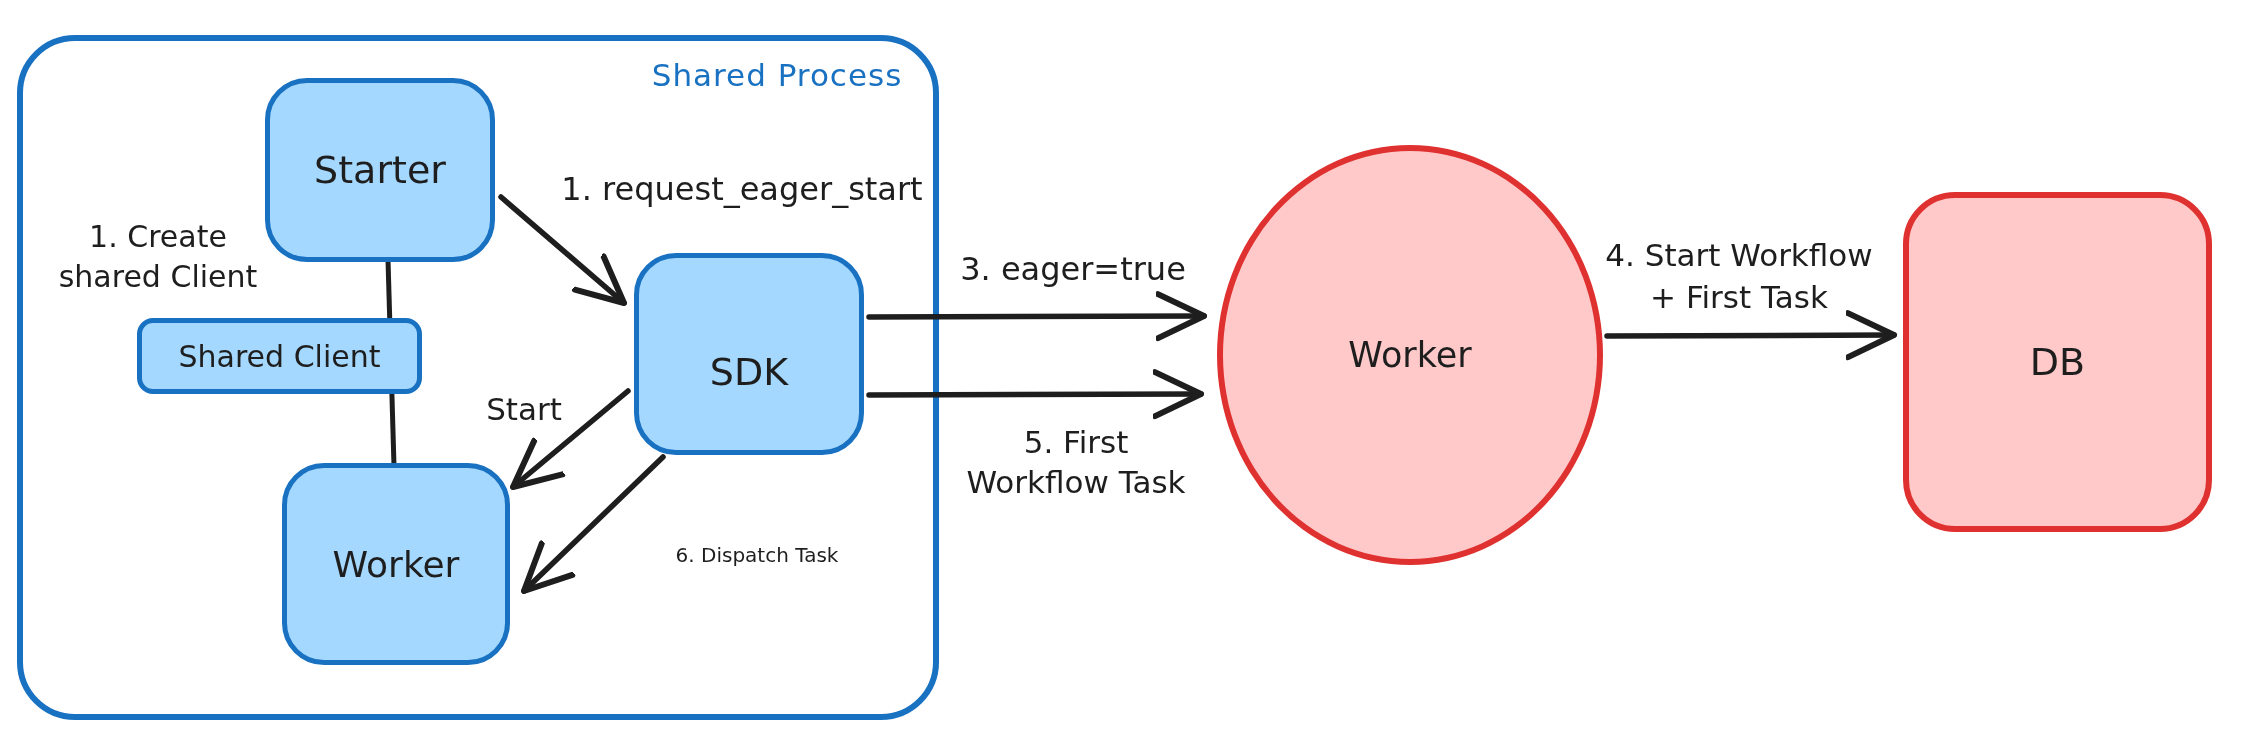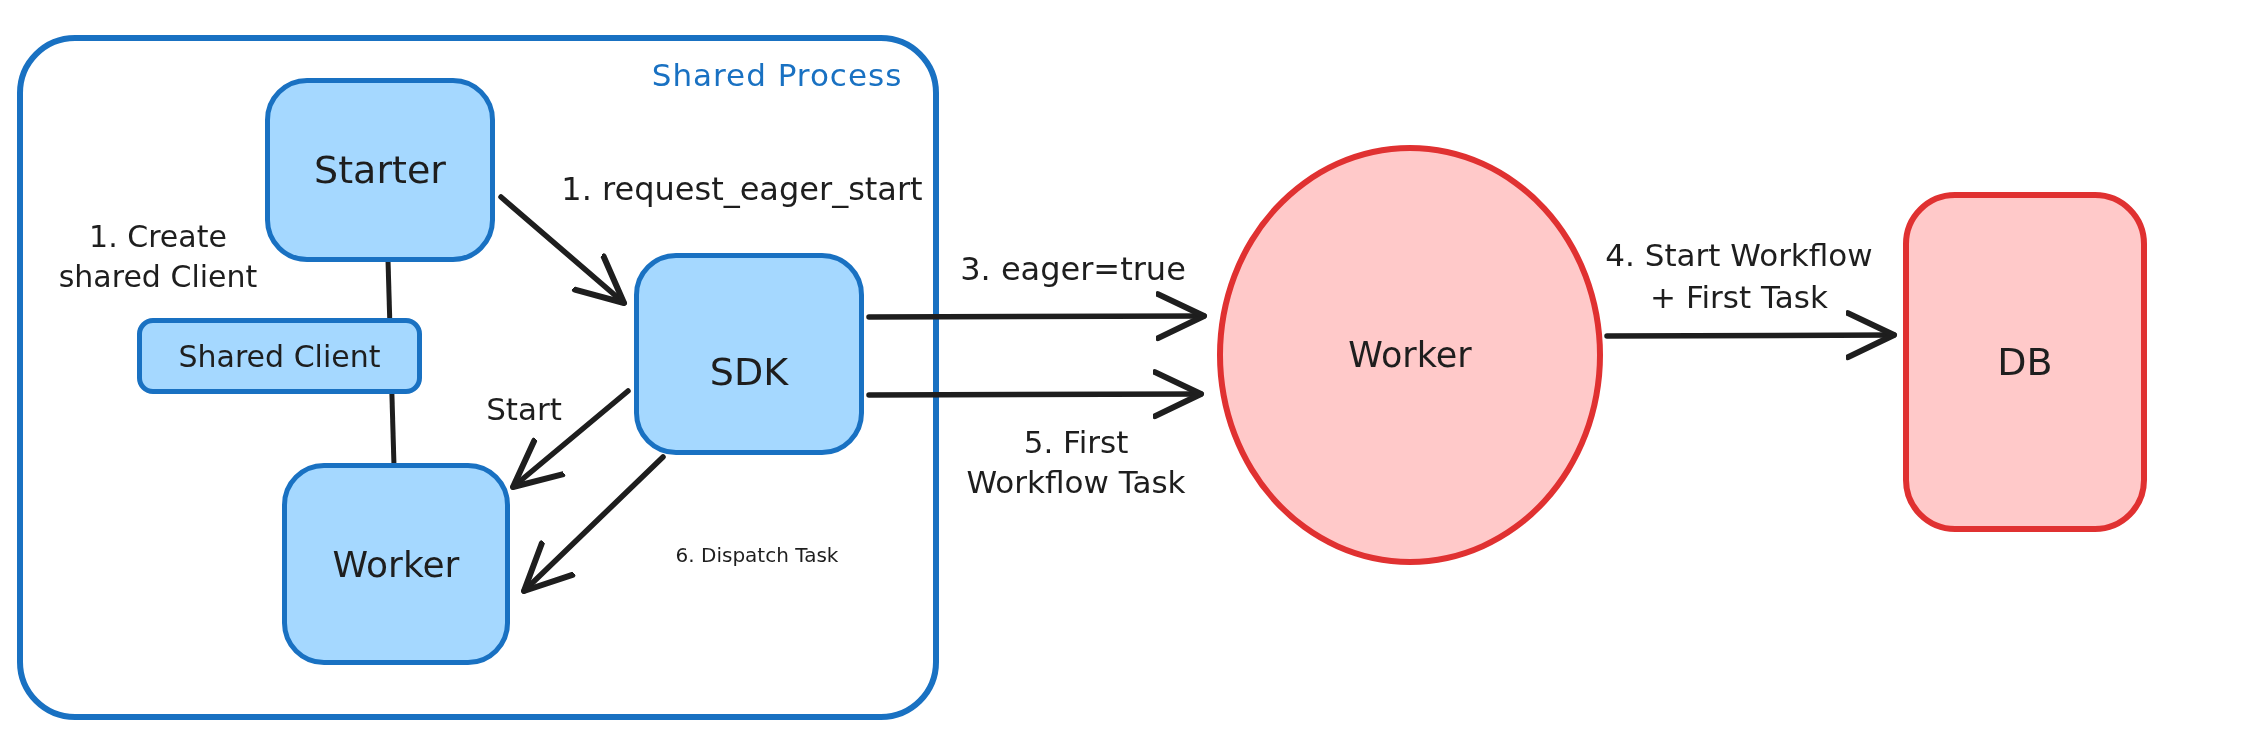--- a/index.html
+++ b/index.html
@@ -61,21 +61,21 @@
   .starter{left:265px;top:78px;width:230px;height:184px;border-radius:42px;}
   .starter .node-label{font-size:38px;}
   .shared-client{left:137px;top:318px;width:285px;height:76px;border-radius:16px;}
   .shared-client .node-label{font-size:30px;}
   .worker{left:282px;top:463px;width:228px;height:202px;border-radius:42px;}
   .worker .node-label{font-size:36px;}
   .sdk{left:634px;top:253px;width:230px;height:202px;border-radius:42px;}
   .sdk .node-label{font-size:38px;margin-top:36px;}
   .server{left:1217px;top:145px;width:386px;height:420px;border-radius:50%;border-width:7px;}
   .server .node-label{font-size:35px;}
-  .db{left:1903px;top:192px;width:244px;height:340px;border-radius:52px;}
+  .db{left:1903px;top:192px;width:309px;height:340px;border-radius:52px;}
   .db .node-label{font-size:38px;}
   
   .float-label{
     position:absolute;z-index:4;
     transform:translate(-50%,-50%);
     text-align:center;white-space:nowrap;
     color:var(--ink);
   }
   .container-title{
     left:777px;top:75px;

